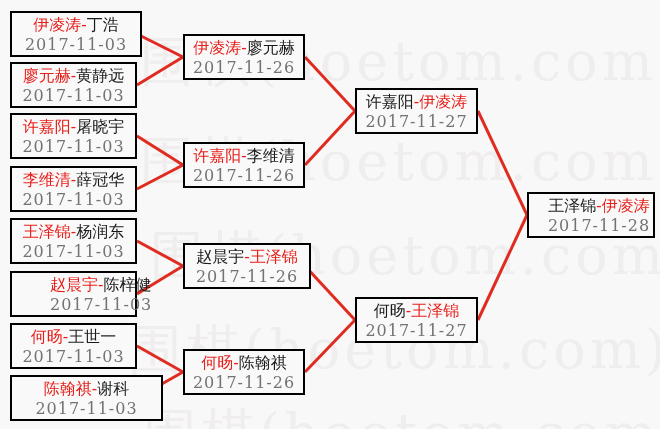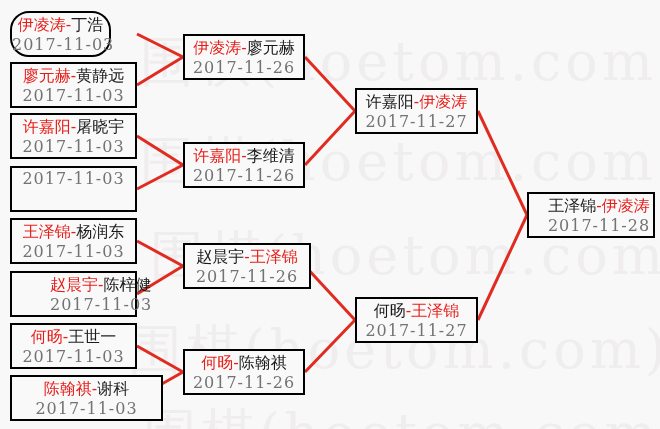--- a/index.html
+++ b/index.html
@@ -79,33 +79,34 @@
       <line x1="305" y1="57" x2="355" y2="111" stroke="#e02b20" stroke-width="3"></line>
       <line x1="305" y1="165" x2="355" y2="111" stroke="#e02b20" stroke-width="3"></line>
       <line x1="305" y1="266" x2="355" y2="320" stroke="#e02b20" stroke-width="3"></line>
       <line x1="305" y1="372" x2="355" y2="320" stroke="#e02b20" stroke-width="3"></line>
       <line x1="478" y1="111" x2="527" y2="215" stroke="#e02b20" stroke-width="3"></line>
       <line x1="478" y1="320" x2="527" y2="215" stroke="#e02b20" stroke-width="3"></line>
     </svg>
 
   
   <div class="round">
-    <div class="match" style="left:10px;top:11px;width:101px;border-radius:19px;">
+    <div class="match" style="left:10px;top:11px;width:132px;">
       <div class="nameline"><span class="p1 win">伊凌涛</span><span class="sep">-</span><span class="p2">丁浩</span></div>
       <div class="dateline">2017-11-03</div>
     </div>
     <div class="match" style="left:10px;top:62px;width:127px;">
       <div class="nameline"><span class="p1 win">廖元赫</span><span class="sep">-</span><span class="p2">黄静远</span></div>
       <div class="dateline">2017-11-03</div>
     </div>
     <div class="match" style="left:10px;top:113px;width:127px;">
       <div class="nameline"><span class="p1 win">许嘉阳</span><span class="sep">-</span><span class="p2">屠晓宇</span></div>
       <div class="dateline">2017-11-03</div>
     </div>
     <div class="match" style="left:10px;top:166px;width:127px;">
+      <div class="nameline"><span class="p1 win">李维清</span><span class="sep">-</span><span class="p2">薛冠华</span></div>
       <div class="dateline">2017-11-03</div>
     </div>
     <div class="match" style="left:10px;top:218px;width:127px;">
       <div class="nameline"><span class="p1 win">王泽锦</span><span class="sep">-</span><span class="p2">杨润东</span></div>
       <div class="dateline">2017-11-03</div>
     </div>
     <div class="match" style="left:10px;top:271px;width:127px;padding-left:38px;">
       <div class="nameline"><span class="p1 win">赵晨宇</span><span class="sep">-</span><span class="p2">陈梓健</span></div>
       <div class="dateline">2017-11-03</div>
     </div>

